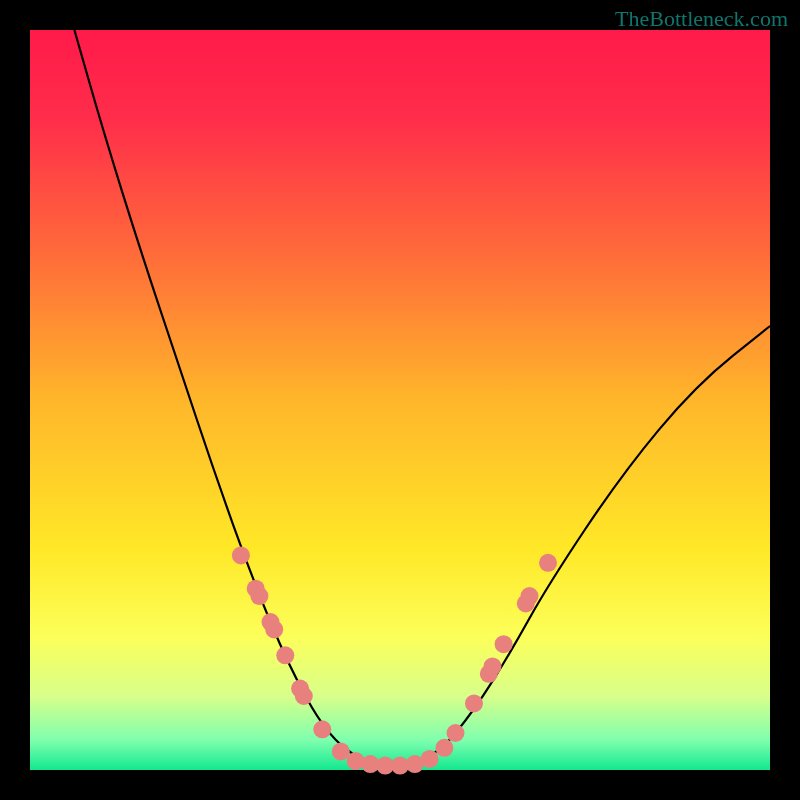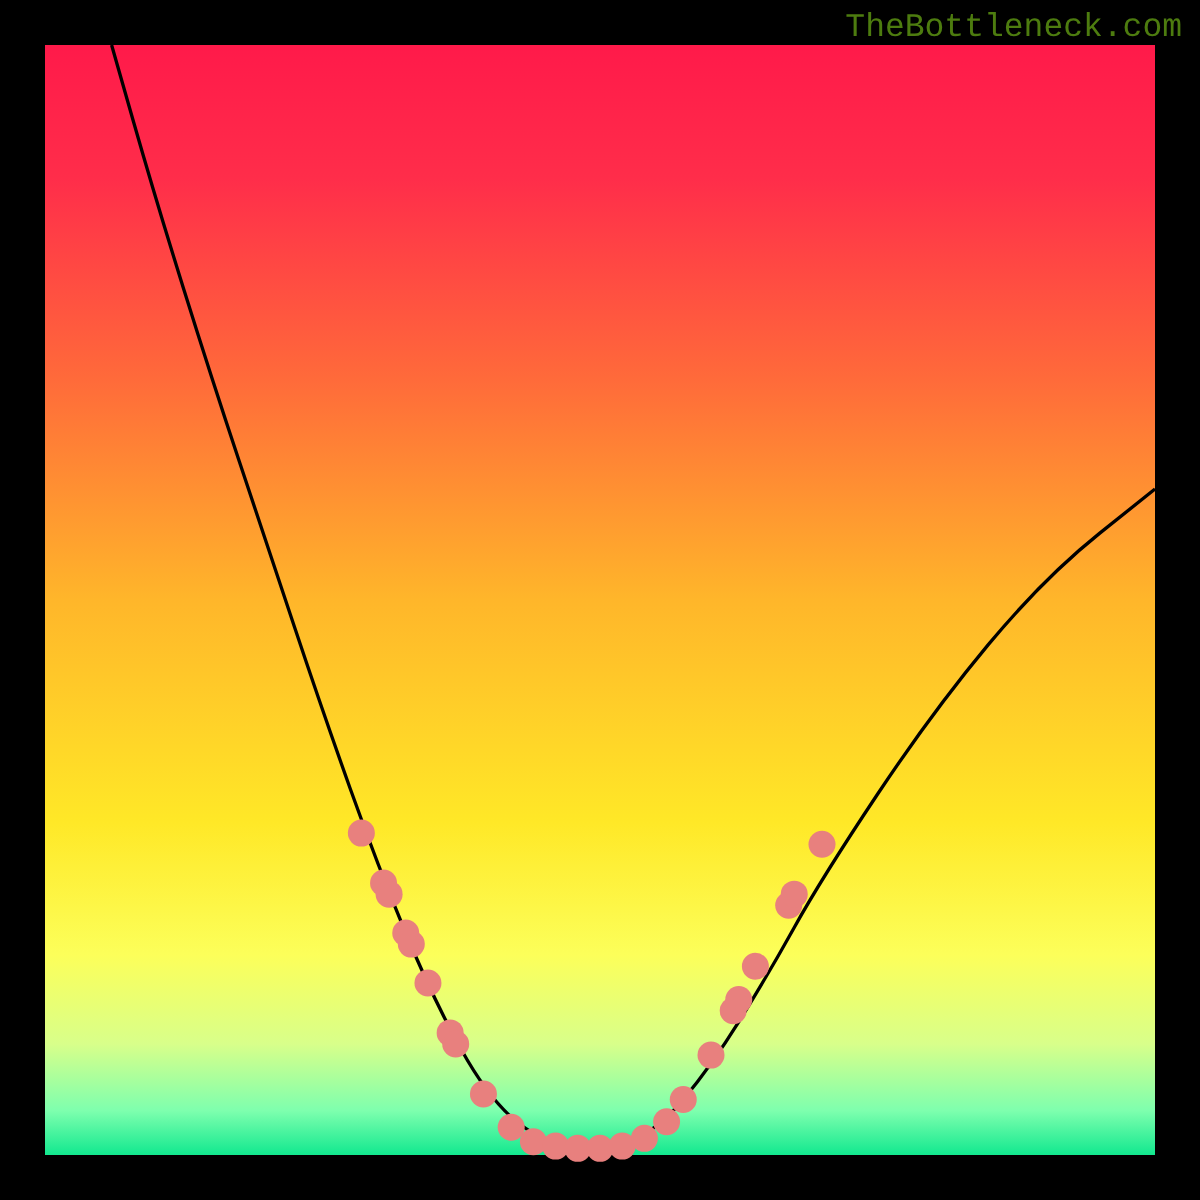--- a/index.html
+++ b/index.html
@@ -16,23 +16,23 @@
     top: 0;
     left: 0;
     width: 800px;
     height: 800px;
     background: #000;
   }
   .watermark {
     position: absolute;
     top: 6px;
     right: 12px;
-    color: #4d7c0f;
+    color: #0f766e;
     font-size: 22px;
-    font-family: Liberation Mono, monospace;
+    font-family: Liberation Serif, serif;
     z-index: 10;
   }
   svg {
     display: block;
   }
 </style>
 </head>
 <body>
 
 <div class="frame">

